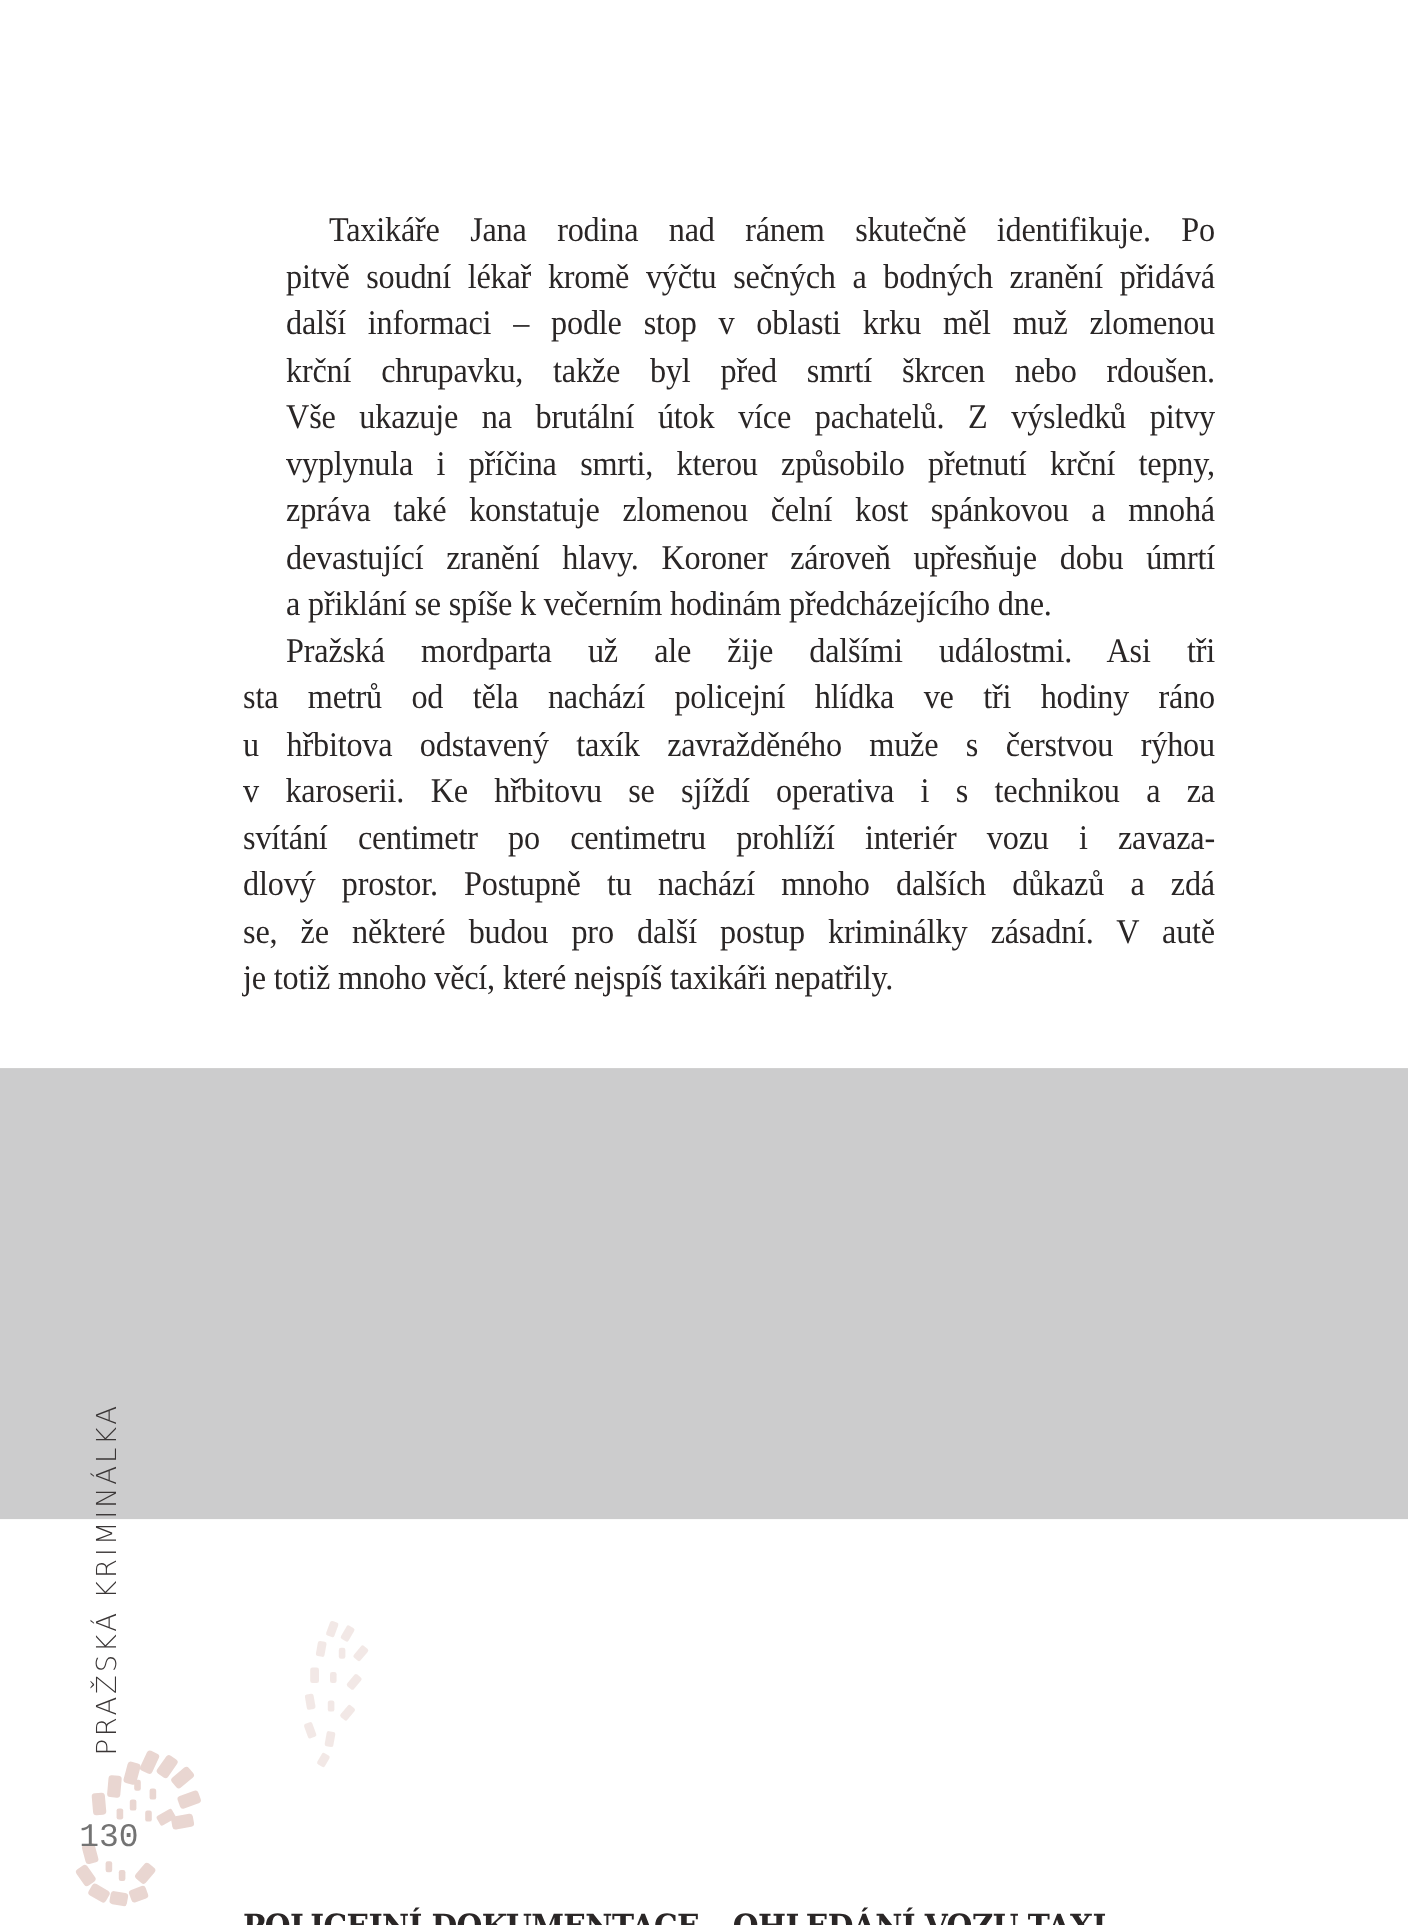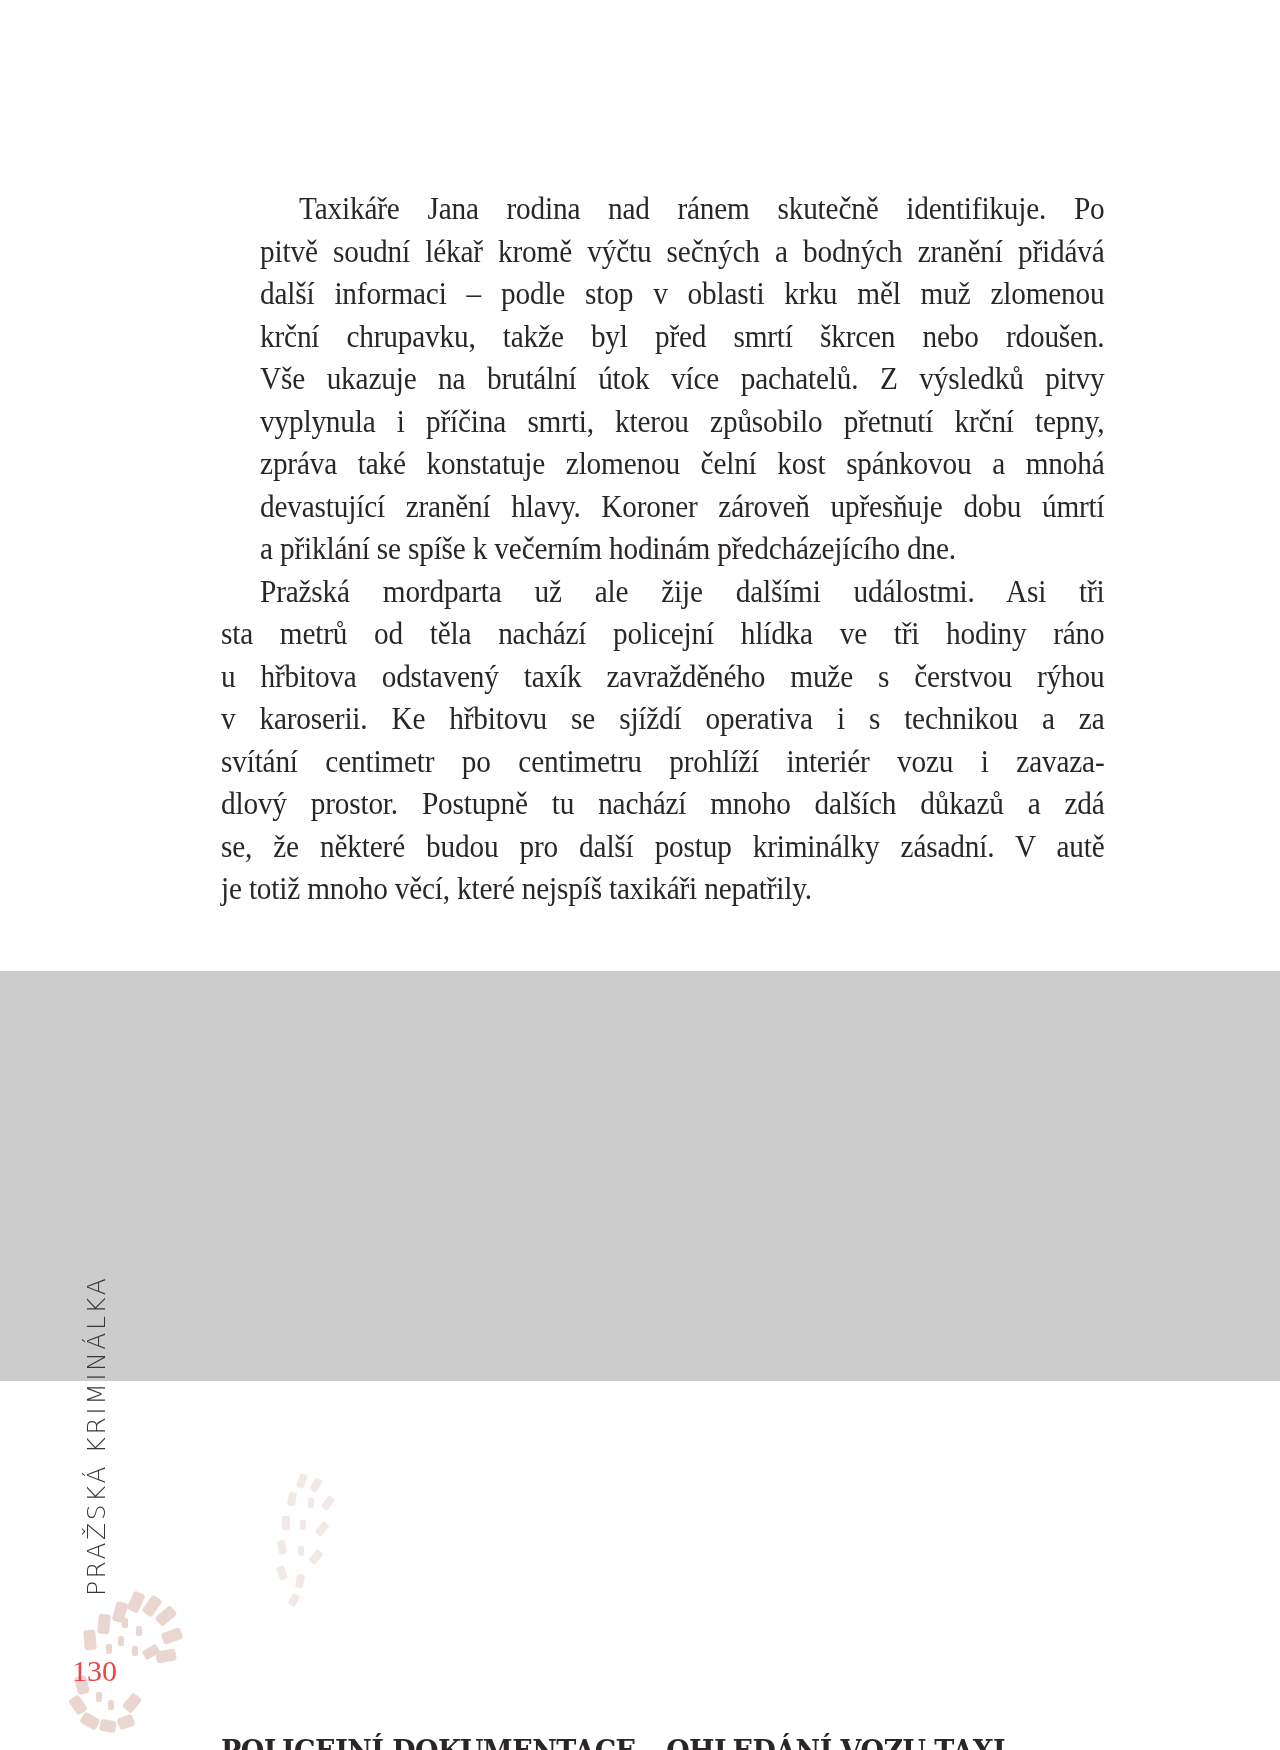--- a/index.html
+++ b/index.html
@@ -92,23 +92,23 @@
       font-weight: 200;
       font-size: 25px;
       letter-spacing: 2.5px;
       color: #3a3636;
       white-space: nowrap;
     }
     .page-number {
       position: absolute;
       left: 72px;
       top: 1638px;
-      font-family: Liberation Serif, serif;
+      font-family: Liberation Mono, monospace;
       font-size: 30px;
-      color: #ef4444;
+      color: #737373;
       z-index: 3;
     }
     .footprint {
       position: absolute;
       z-index: 1;
     }
     .footprint.main {
       left: 62px;
       top: 1572px;
       width: 130px;

